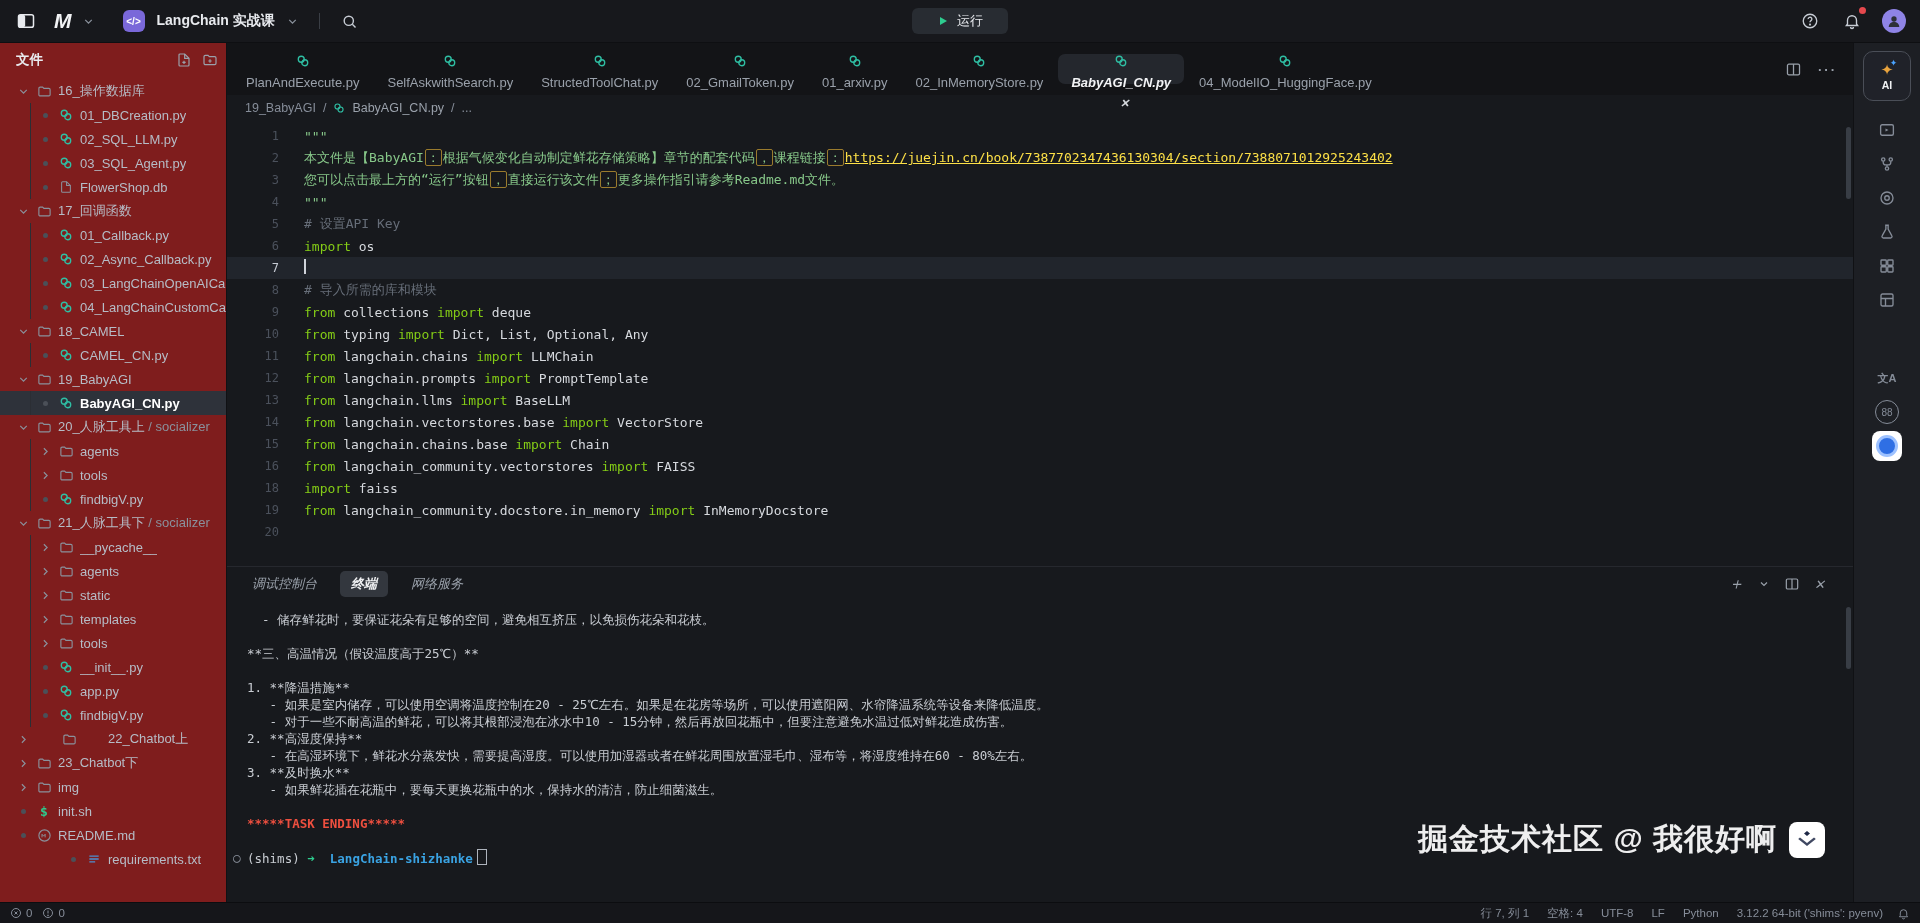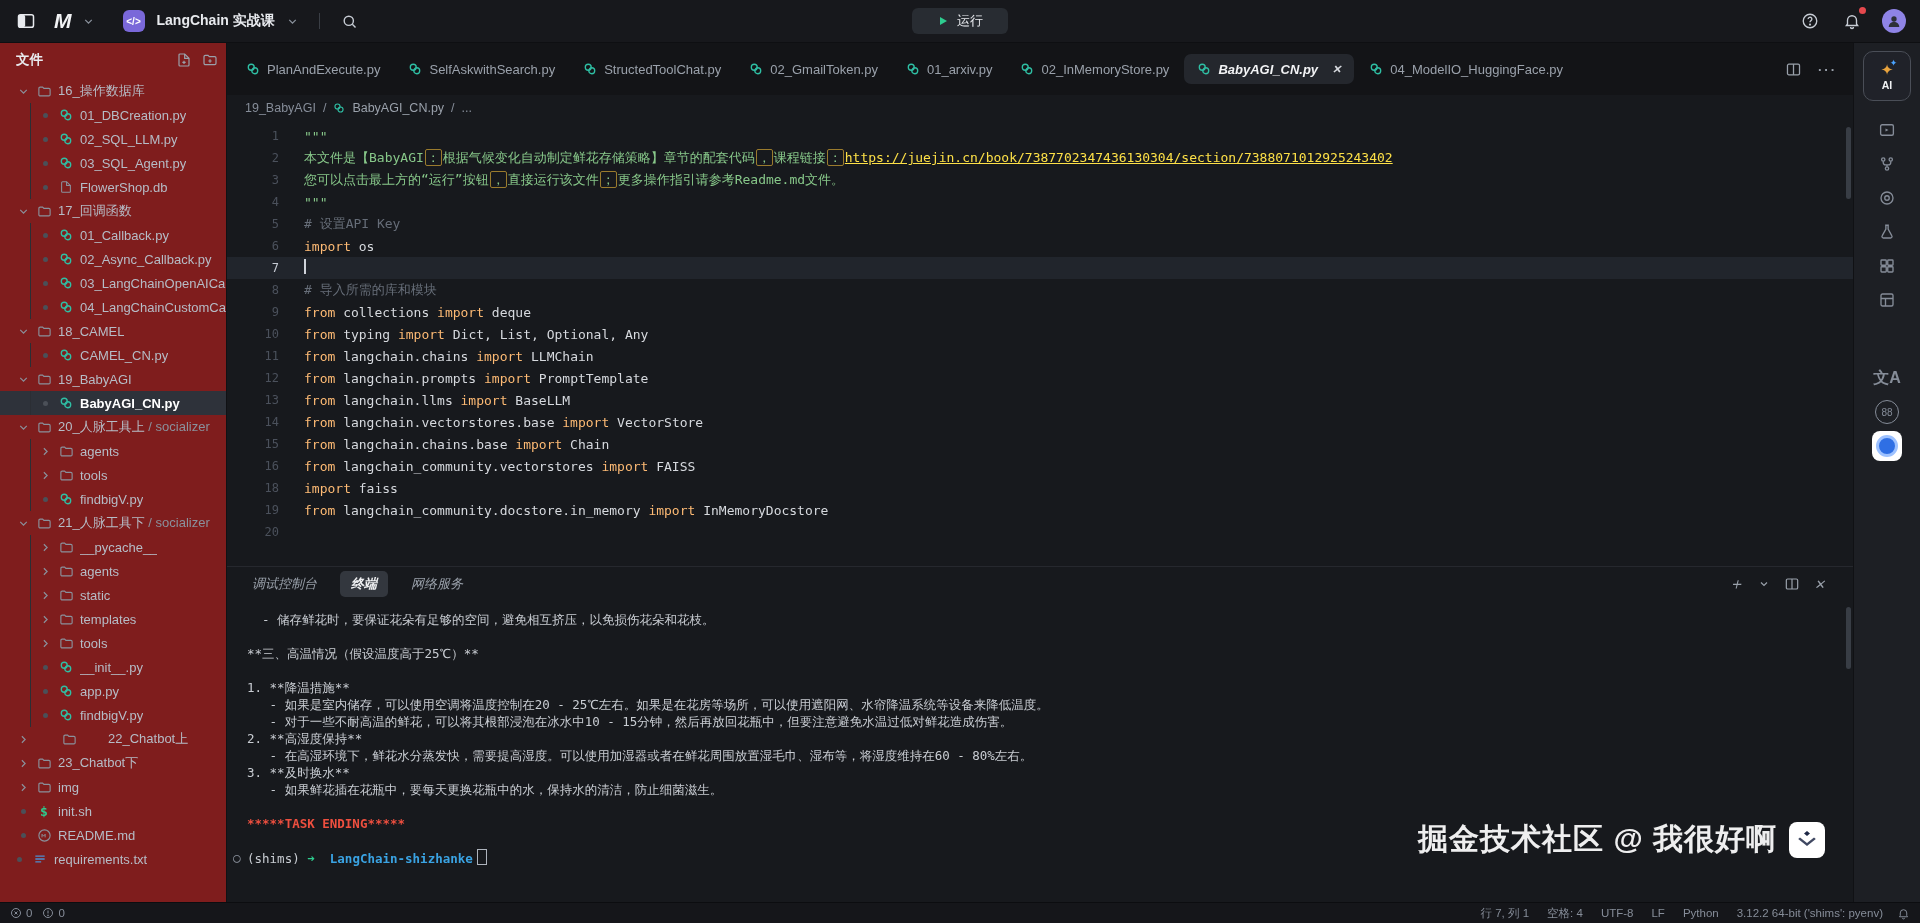--- a/index.html
+++ b/index.html
@@ -37,37 +37,37 @@
   .trow .ficon{width:16px;flex:none;display:flex;align-items:center;justify-content:center;color:#8a919c;}
   .trow .flabel{overflow:hidden;text-overflow:clip;}
   .trow .flabel .dim{color:#8a919c;}
   .trow.selected{background:#2e323a;color:#fff;font-weight:bold;}
   .trow.d1::before{content:"";position:absolute;left:30px;top:0;bottom:0;width:1px;background:#2b2e34;}
   .dotmark{width:5px;height:5px;border-radius:50%;background:#4b5058;}
 
   
   .editor-col{flex:1;display:flex;flex-direction:column;min-width:0;background:#17191d;}
   .tabstrip{height:42px;flex:none;background:#131417;display:flex;align-items:center;padding:5px 10px 5px 6px;gap:2px;}
-  .etab{height:30px;display:flex;align-items:center;gap:7px;padding:0 13px;border-radius:7px;color:#9aa1ab;white-space:nowrap;cursor:pointer;}
+  .etab{height:30px;display:flex;align-items:center;gap:7px;padding:0 13px;border-radius:7px;color:#9aa1ab;white-space:nowrap;cursor:pointer;flex-direction:column;}
   .etab.active{background:#24272d;color:#f2f3f5;font-style:italic;font-weight:bold;}
   .etab .tclose{margin-left:7px;font-size:11px;color:#d6d9de;}
   .tab-actions{margin-left:auto;display:flex;align-items:center;gap:16px;color:#9aa1ab;padding-right:6px;}
 
   .breadcrumb{height:26px;flex:none;display:flex;align-items:center;gap:7px;padding:0 18px;color:#868d99;font-size:12.5px;}
   .breadcrumb .bc-file{color:#9aa1ab;}
 
   
   .code-area{flex:1;position:relative;overflow:hidden;font-family:"DejaVu Sans Mono",monospace;font-size:13px;padding-top:4px;}
   .cline{height:22px;display:flex;align-items:center;}
   .cline.current{background:#21252c;}
   .ln{width:52px;flex:none;text-align:right;padding-right:25px;color:#4b515c;font-size:12px;}
   .cline.current .ln{color:#c6cbd3;}
   .ctext{white-space:pre;}
   .seg-str{color:#87c789;}
-  .seg-kw{color:#fdba74;}
+  .seg-kw{color:#84cc16;}
   .seg-com{color:#666d78;}
   .seg-pln{color:#d6d9de;}
   .seg-lnk{color:#fde047;text-decoration:underline;}
   .seg-box{color:#87c789;border:1px solid #9a7b2d;border-radius:2px;margin:0 1px;padding:0 1px;}
   .caret{display:inline-block;width:2px;height:15px;background:#cfd3da;}
   .sb-thumb{position:absolute;right:2px;width:5px;border-radius:3px;background:#383d45;}
 
   
   .panel{height:335px;flex:none;border-top:1px solid #26282e;display:flex;flex-direction:column;position:relative;background:#17191d;}
   .panel-tabs{height:34px;flex:none;display:flex;align-items:center;gap:12px;padding:0 14px;color:#9aa1ab;font-style:italic;}
@@ -582,21 +582,21 @@
               <span class="dotmark"></span>
             </span>
             <span class="ficon">
               <svg viewBox="0 0 24 24" width="15" height="15" fill="none" stroke="currentColor" stroke-width="1.8">
                 <circle cx="12" cy="12" r="9"></circle>
                 <path d="M8 15v-5l2.5 3L13 10v5" stroke-width="1.5"></path>
               </svg>
             </span>
             <span class="flabel">README.md</span>
           </div>
-          <div class="trow d0" style="padding-left: 12px;">
+          <div class="trow d0" style="padding-left: 32px; margin-left: 34px;">
             <span class="marker">
               <span class="dotmark"></span>
             </span>
             <span class="ficon">
               <svg viewBox="0 0 24 24" width="14" height="14" fill="none" stroke="#4d8fd1" stroke-width="2.2">
                 <path d="M4 7h16M4 12h16M4 17h10"></path>
               </svg>
             </span>
             <span class="flabel">requirements.txt</span>
           </div>
@@ -871,21 +871,21 @@
               <rect x="13" y="13" width="7" height="7" rx="1"></rect>
             </svg>
           </div>
           <div class="strip-icon">
             <svg viewBox="0 0 24 24" width="18" height="18" fill="none" stroke="currentColor" stroke-width="1.8">
               <rect x="4" y="4" width="16" height="16" rx="2"></rect>
               <path d="M4 10h16M10 10v10"></path>
             </svg>
           </div>
           <div class="strip-icon gap">
-            <span style="font-size:16px;font-weight:bold;">文A</span>
+            <span style="font-size:11px;font-weight:bold;">文A</span>
           </div>
           <div class="strip-icon">
             <span class="circle-glyph">88</span>
           </div>
           <div class="strip-icon">
             <span class="applogo">
               <span class="ball"></span>
             </span>
           </div>
         </div>

